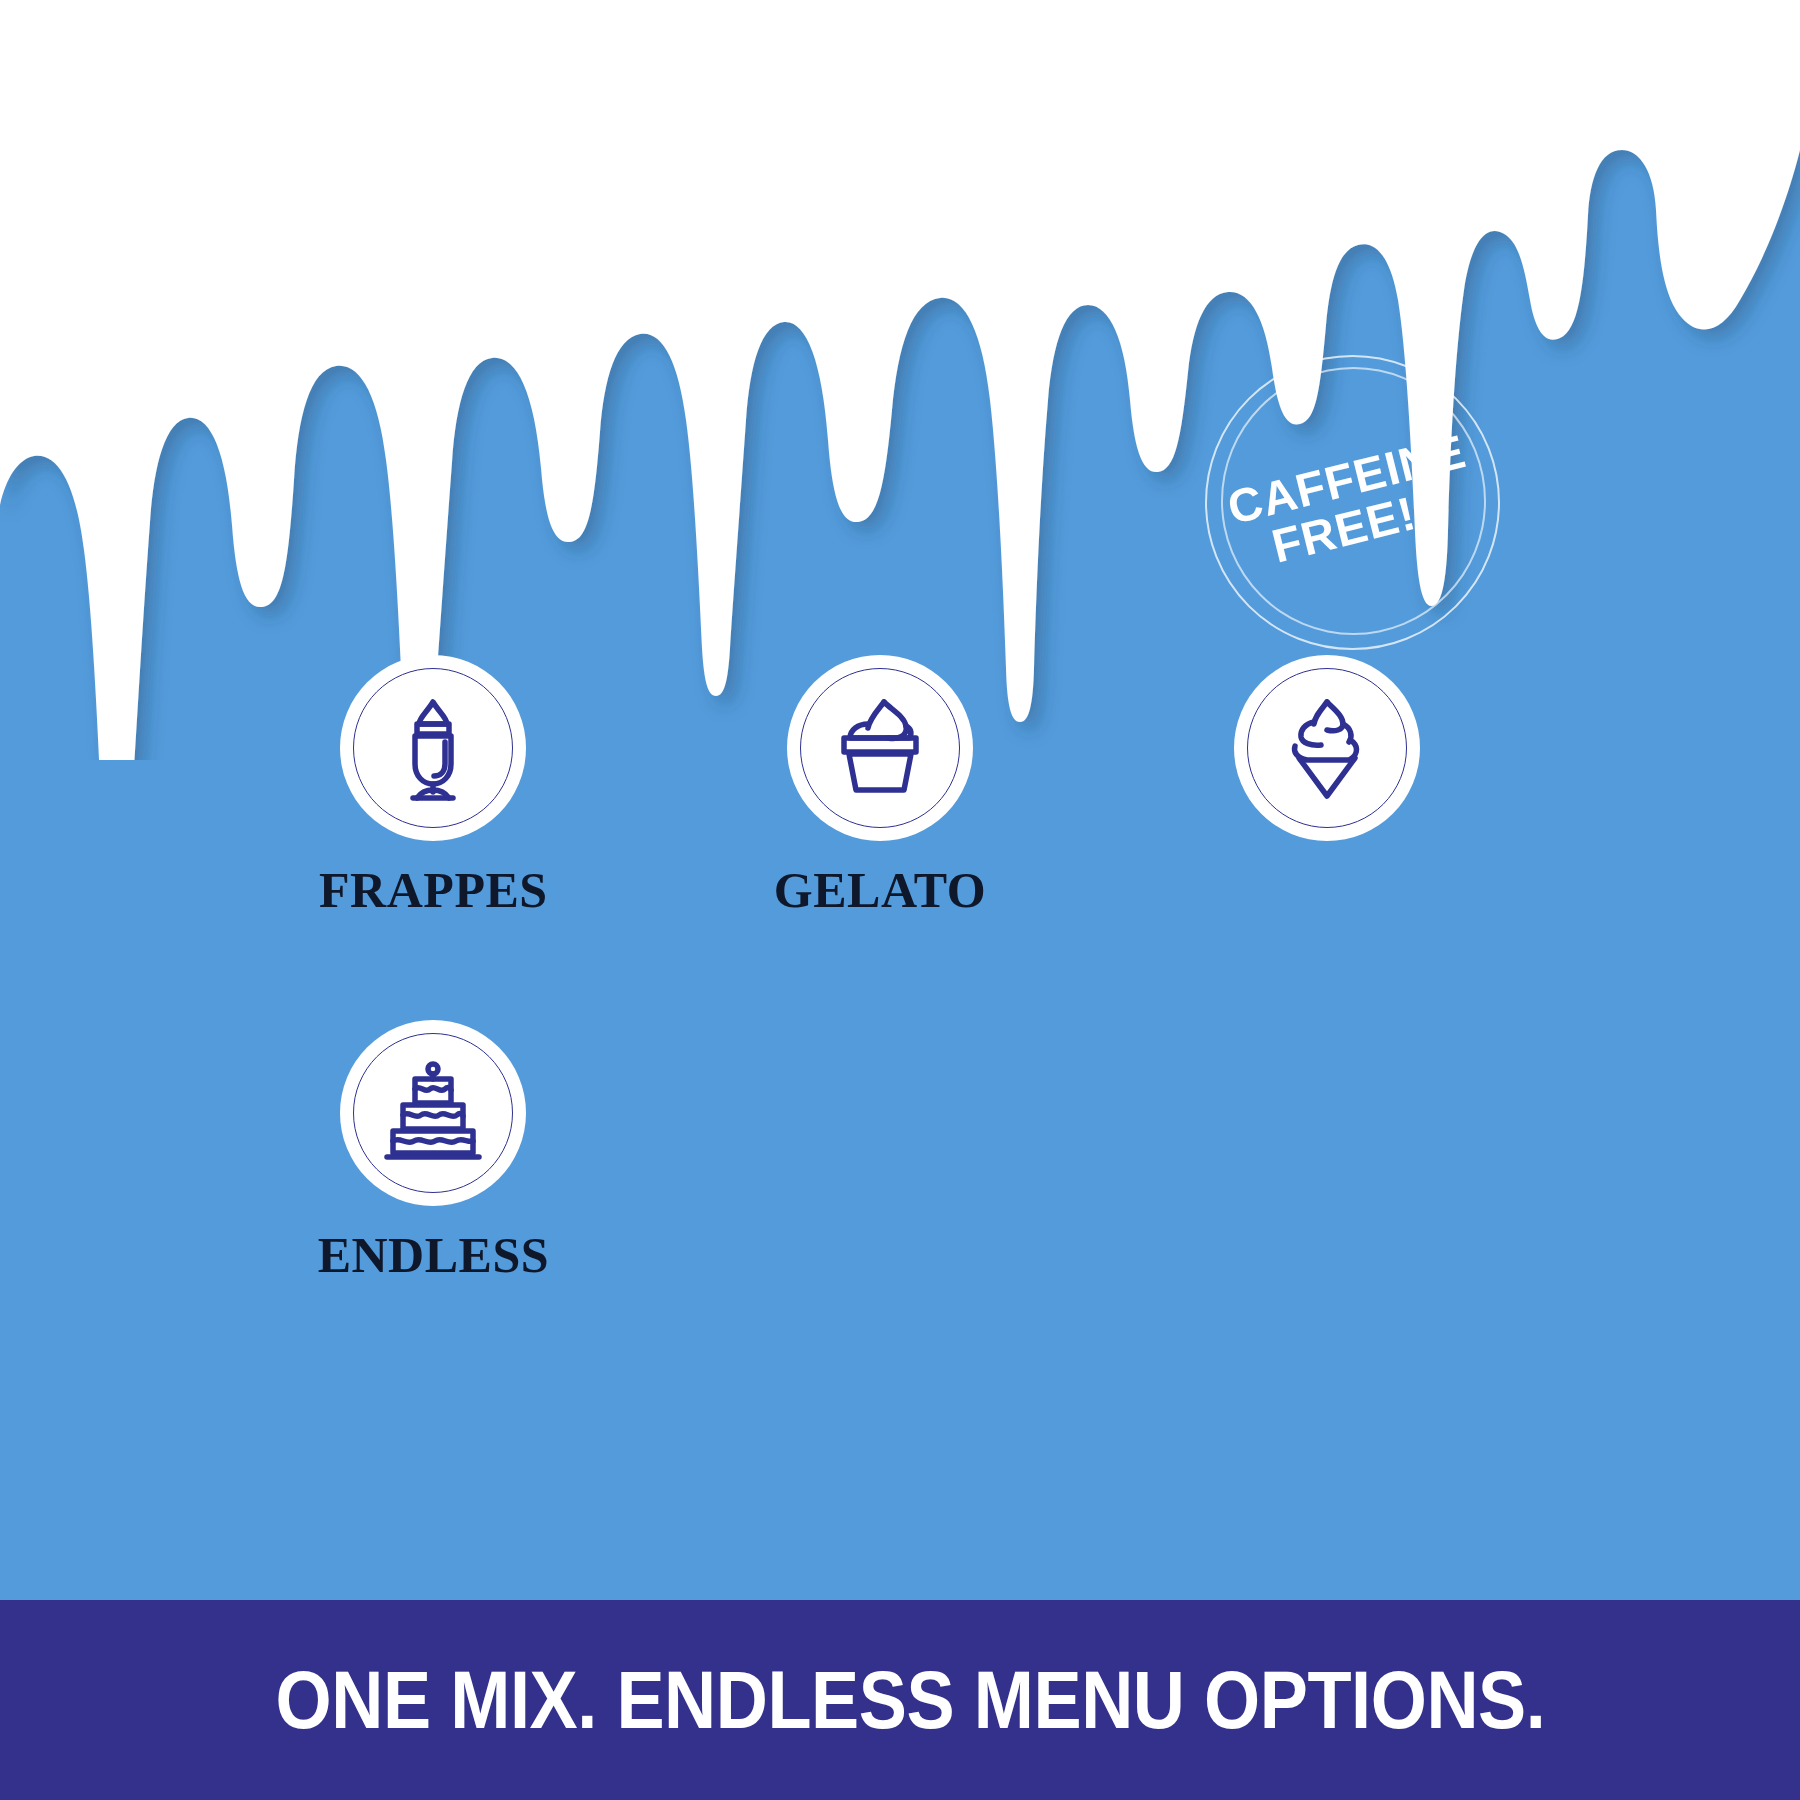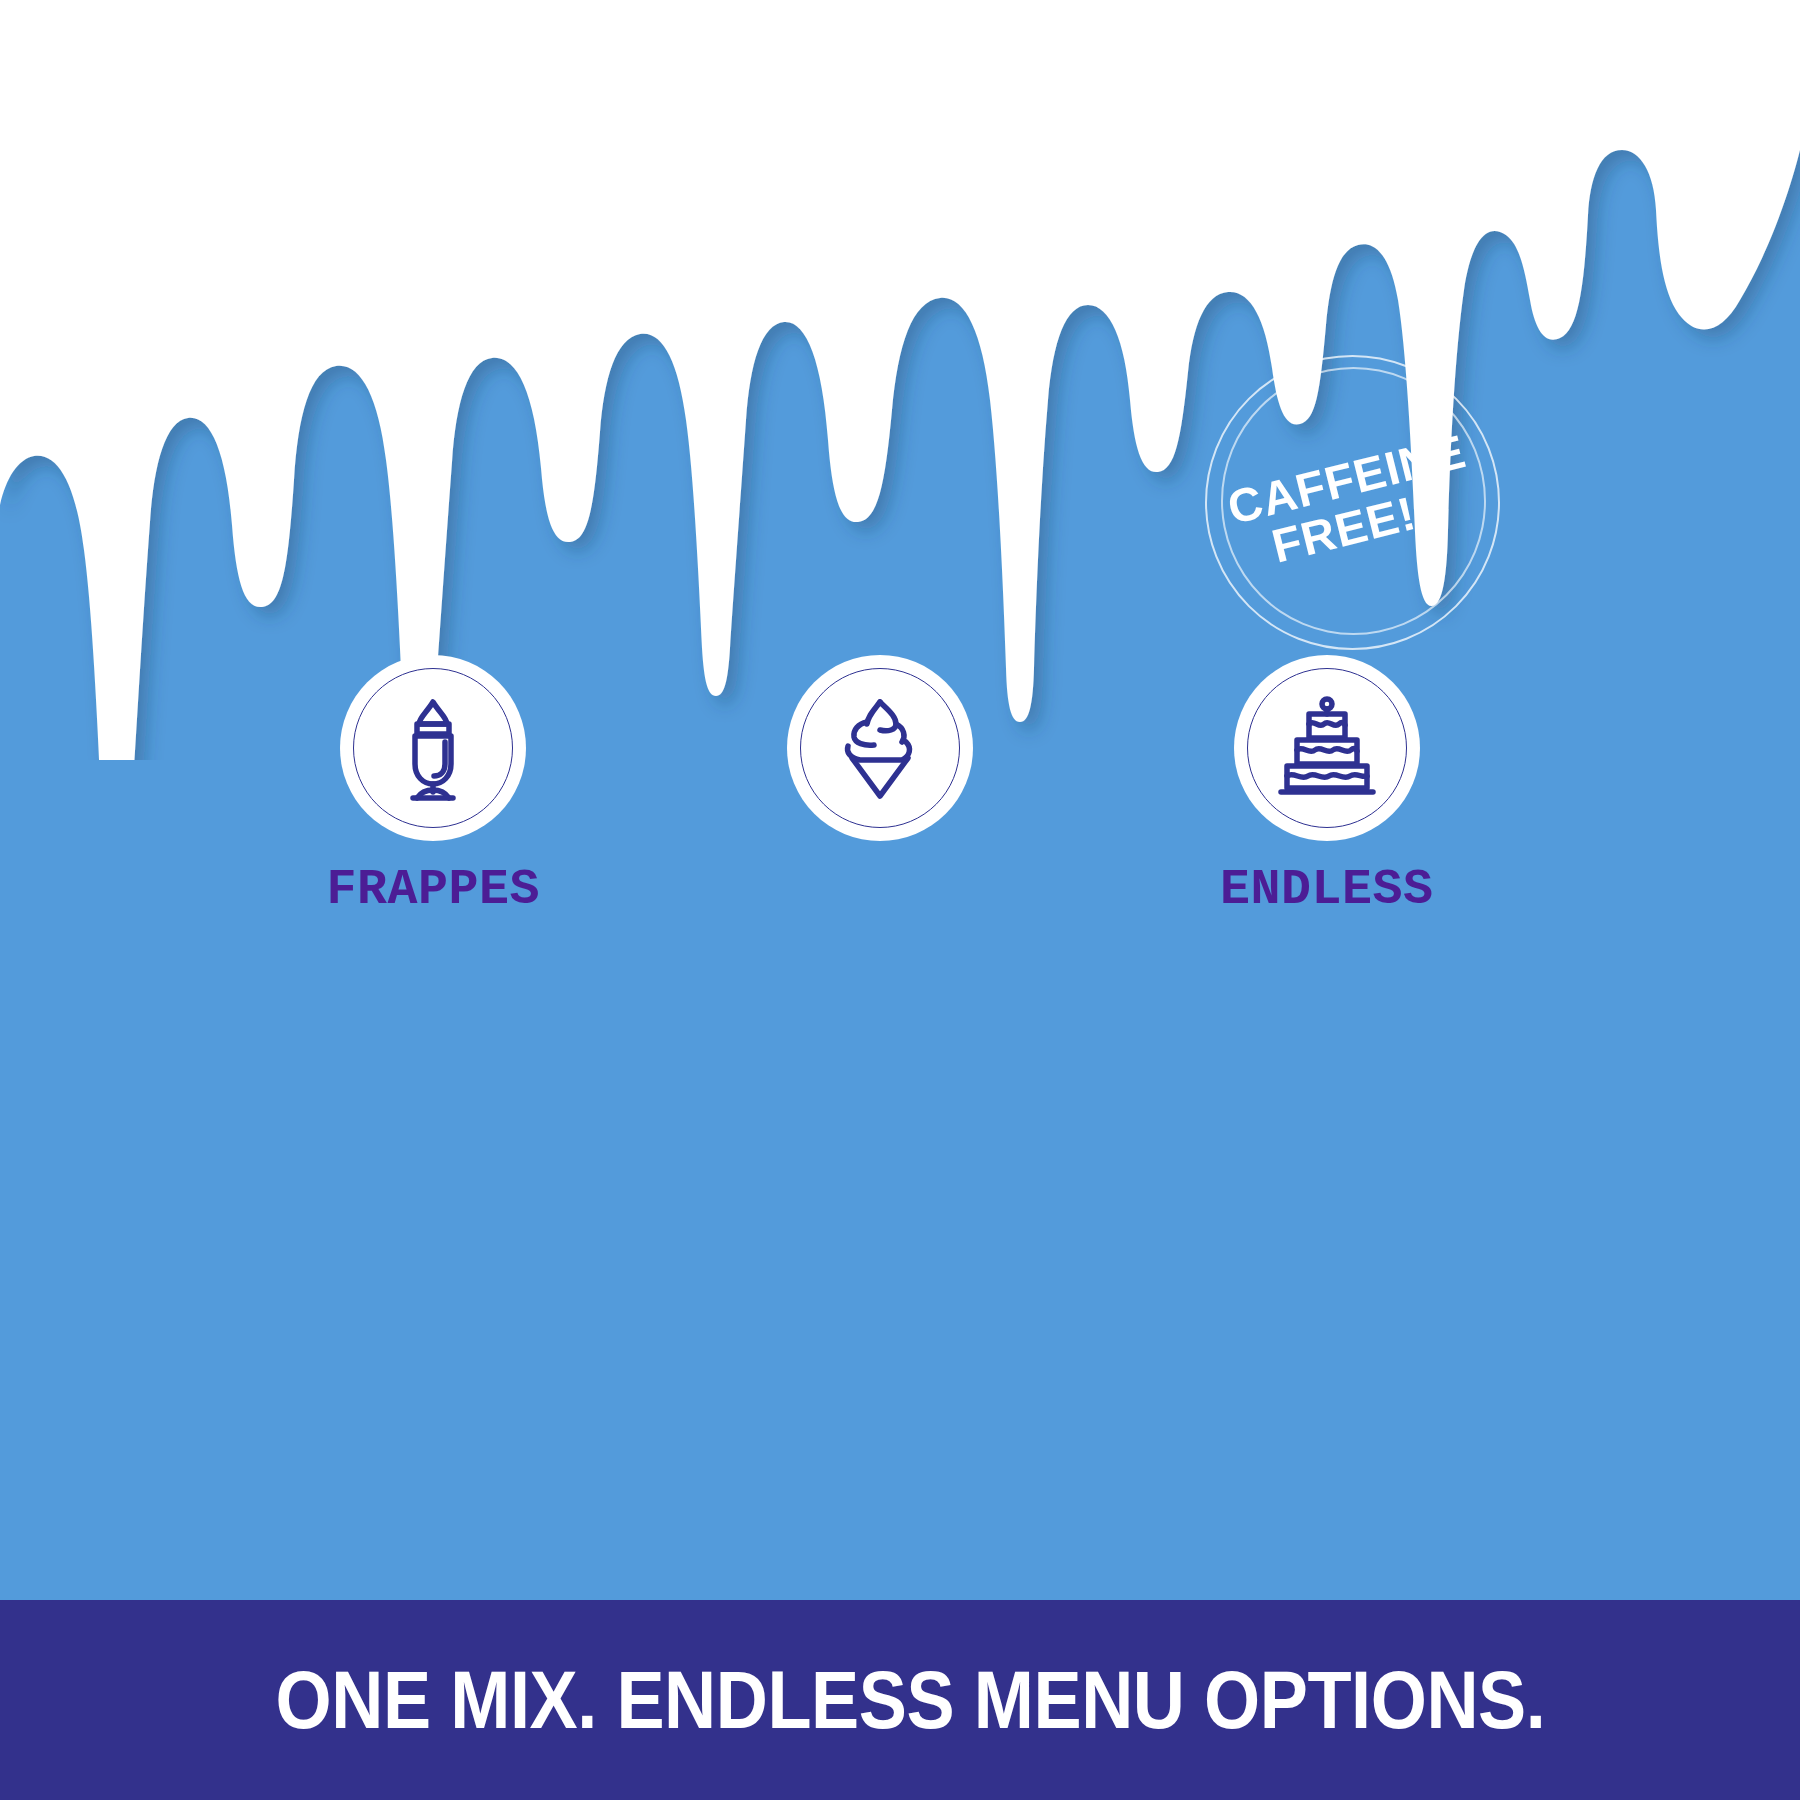--- a/index.html
+++ b/index.html
@@ -88,25 +88,25 @@
     width:160px; height:160px;
     border-radius:50%;
     border:1.8px solid #2E3191;
     display:flex;
     align-items:center;
     justify-content:center;
   }
   .icon-disc svg { display:block; }
   .menu-label {
     margin-top:24px;
-    color:#4c1d95;
+    color:#0f172a;
     font-size:50px;
     font-weight:bold;
     letter-spacing:0.5px;
-    font-family:Liberation Mono, monospace;
+    font-family:Liberation Serif, serif;
     font-stretch:condensed;
     white-space:nowrap;
     line-height:1;
   }
 
   
   #bottom-banner {
     position:absolute;
     left:0; bottom:0;
     width:1800px; height:200px;
@@ -222,20 +222,34 @@
             <path d="M56 92 L56 100"></path>
             <path d="M36 106 L76 106"></path>
             <path d="M40 106 C44 100 50 98 56 98 C62 98 68 100 72 106"></path>
           </svg>
         </div>
       </div>
       <div class="menu-label">FRAPPES</div>
     </div>
 
 
+    <div class="menu-item">
+      <div class="icon-disc">
+        <div class="inner-ring">
+          <svg width="116" height="116" viewBox="0 0 116 116" fill="none" stroke="#2E3191" stroke-width="5.5" stroke-linecap="round" stroke-linejoin="round">
+            <path d="M62 12 C70 20 82 26 84 36 C86 46 76 50 66 48"></path>
+            <path d="M62 12 C56 20 48 28 46 38"></path>
+            <path d="M46 34 C36 34 28 40 28 48 L88 48 C90 42 88 38 84 36"></path>
+            <path d="M22 48 L94 48 L94 62 L22 62 Z"></path>
+            <path d="M27 64 L89 64 L82 100 L34 100 Z"></path>
+          </svg>
+        </div>
+      </div>
+      <div class="menu-label">GELATO</div>
+    </div>
 
     <div class="menu-item">
       <div class="icon-disc">
         <div class="inner-ring">
           <svg width="112" height="112" viewBox="0 0 112 112" fill="none" stroke="#2E3191" stroke-width="5.5" stroke-linecap="round" stroke-linejoin="round">
             <path d="M56 10 C64 18 72 24 72 32 C72 38 64 40 56 38"></path>
             <path d="M56 10 C50 18 44 24 43 32"></path>
             <path d="M43 30 C34 32 29 38 30 45 C31 51 40 54 50 53"></path>
             <path d="M72 32 C80 36 82 44 78 50"></path>
             <path d="M24 54 C22 60 26 66 36 68 L78 68 C86 64 88 56 82 50"></path>

